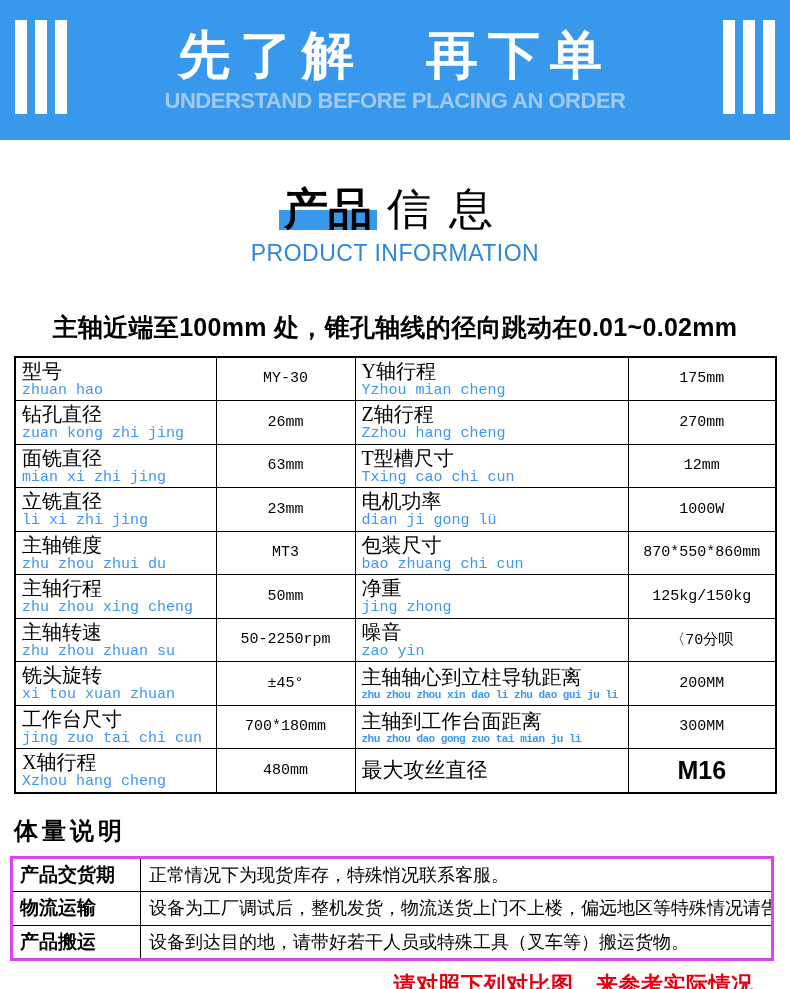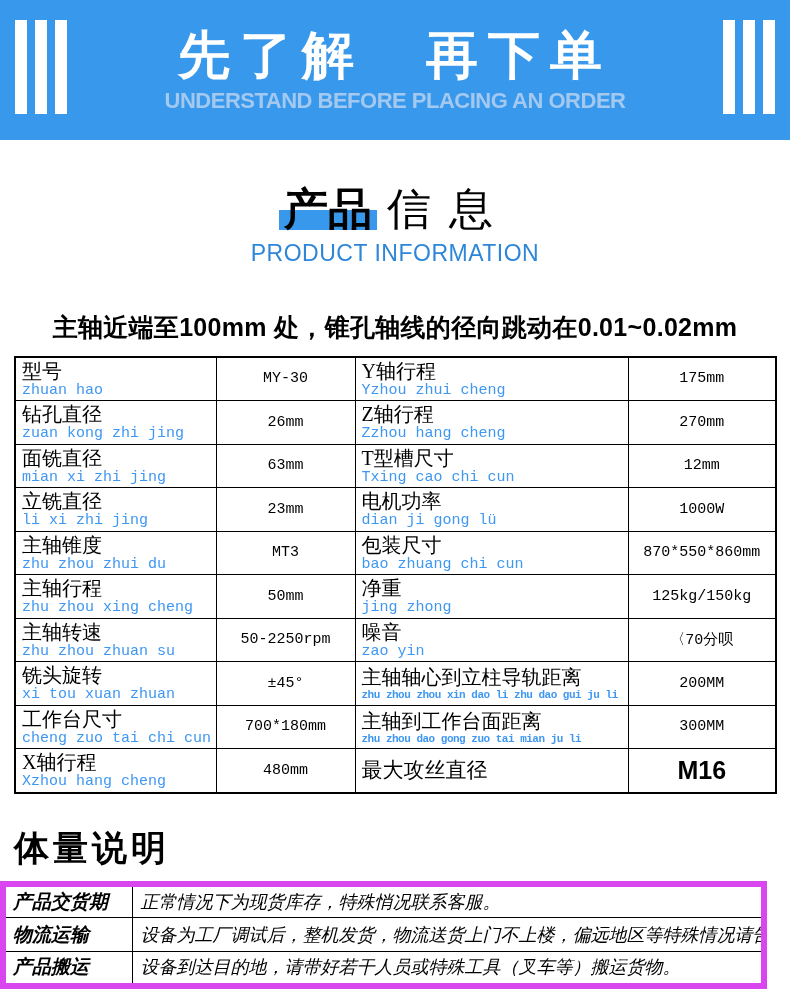--- a/index.html
+++ b/index.html
@@ -63,24 +63,24 @@
     text-align:center; font-family:"Liberation Mono", monospace; font-size:15px;
     white-space:nowrap;
   }
   .spec-table tr:last-child td.value-cell.v2 {
     font-family:Liberation Sans, sans-serif; font-size:25px; font-weight:bold;
   }
   .spec-table tr:last-child td.c2 .cn { font-size:21px; }
 
   
   .volume-heading {
-    font-size:35px; font-weight:600; letter-spacing:4px;
-    margin:31px 0 9px 14px;
-  }
-  .volume-table { width:761px; margin-left:0; border:6px solid #d946ef;font-style:italic; }
+    font-size:24px; font-weight:600; letter-spacing:4px;
+    margin:21px 0 9px 14px;
+  }
+  .volume-table { width:761px; margin-left:10px; border:3px solid #d946ef; }
   .volume-table td { border:1px solid #000; height:34px; vertical-align:middle; overflow:hidden; }
   .vlabel { font-weight:bold; font-size:19px; padding-left:7px; white-space:nowrap; }
   .vcontent { font-size:18px; padding-left:8px; white-space:nowrap; }
 
   
   .footnote {
     color:#E60012; font-weight:bold; font-size:22px;
     text-align:right; margin:9px 14px 0 0; letter-spacing:0.5px;
   }
 </style>
@@ -124,21 +124,21 @@
     </colgroup>
     <tbody id="spec-body">
   <tr>
     <td class="label-cell c1">
       <div class="cn">型号</div>
       <div class="py">zhuan hao</div>
     </td>
     <td class="value-cell v1">MY-30</td>
     <td class="label-cell c2">
       <div class="cn">Y轴行程</div>
-      <div class="py">Yzhou zhui cheng</div>
+      <div class="py">Yzhou mian cheng</div>
     </td>
     <td class="value-cell v2">175mm</td>
   </tr>
 
   <tr>
     <td class="label-cell c1">
       <div class="cn">钻孔直径</div>
       <div class="py">zuan kong zhi jing</div>
     </td>
     <td class="value-cell v1">26mm</td>
@@ -223,21 +223,21 @@
     <td class="label-cell c2">
       <div class="cn">主轴轴心到立柱导轨距离</div>
       <div class="py small">zhu zhou zhou xin dao li zhu dao gui ju li</div>
     </td>
     <td class="value-cell v2">200MM</td>
   </tr>
 
   <tr>
     <td class="label-cell c1">
       <div class="cn">工作台尺寸</div>
-      <div class="py">cheng zuo tai chi cun</div>
+      <div class="py">jing zuo tai chi cun</div>
     </td>
     <td class="value-cell v1">700*180mm</td>
     <td class="label-cell c2">
       <div class="cn">主轴到工作台面距离</div>
       <div class="py small">zhu zhou dao gong zuo tai mian ju li</div>
     </td>
     <td class="value-cell v2">300MM</td>
   </tr>
 
   <tr>

